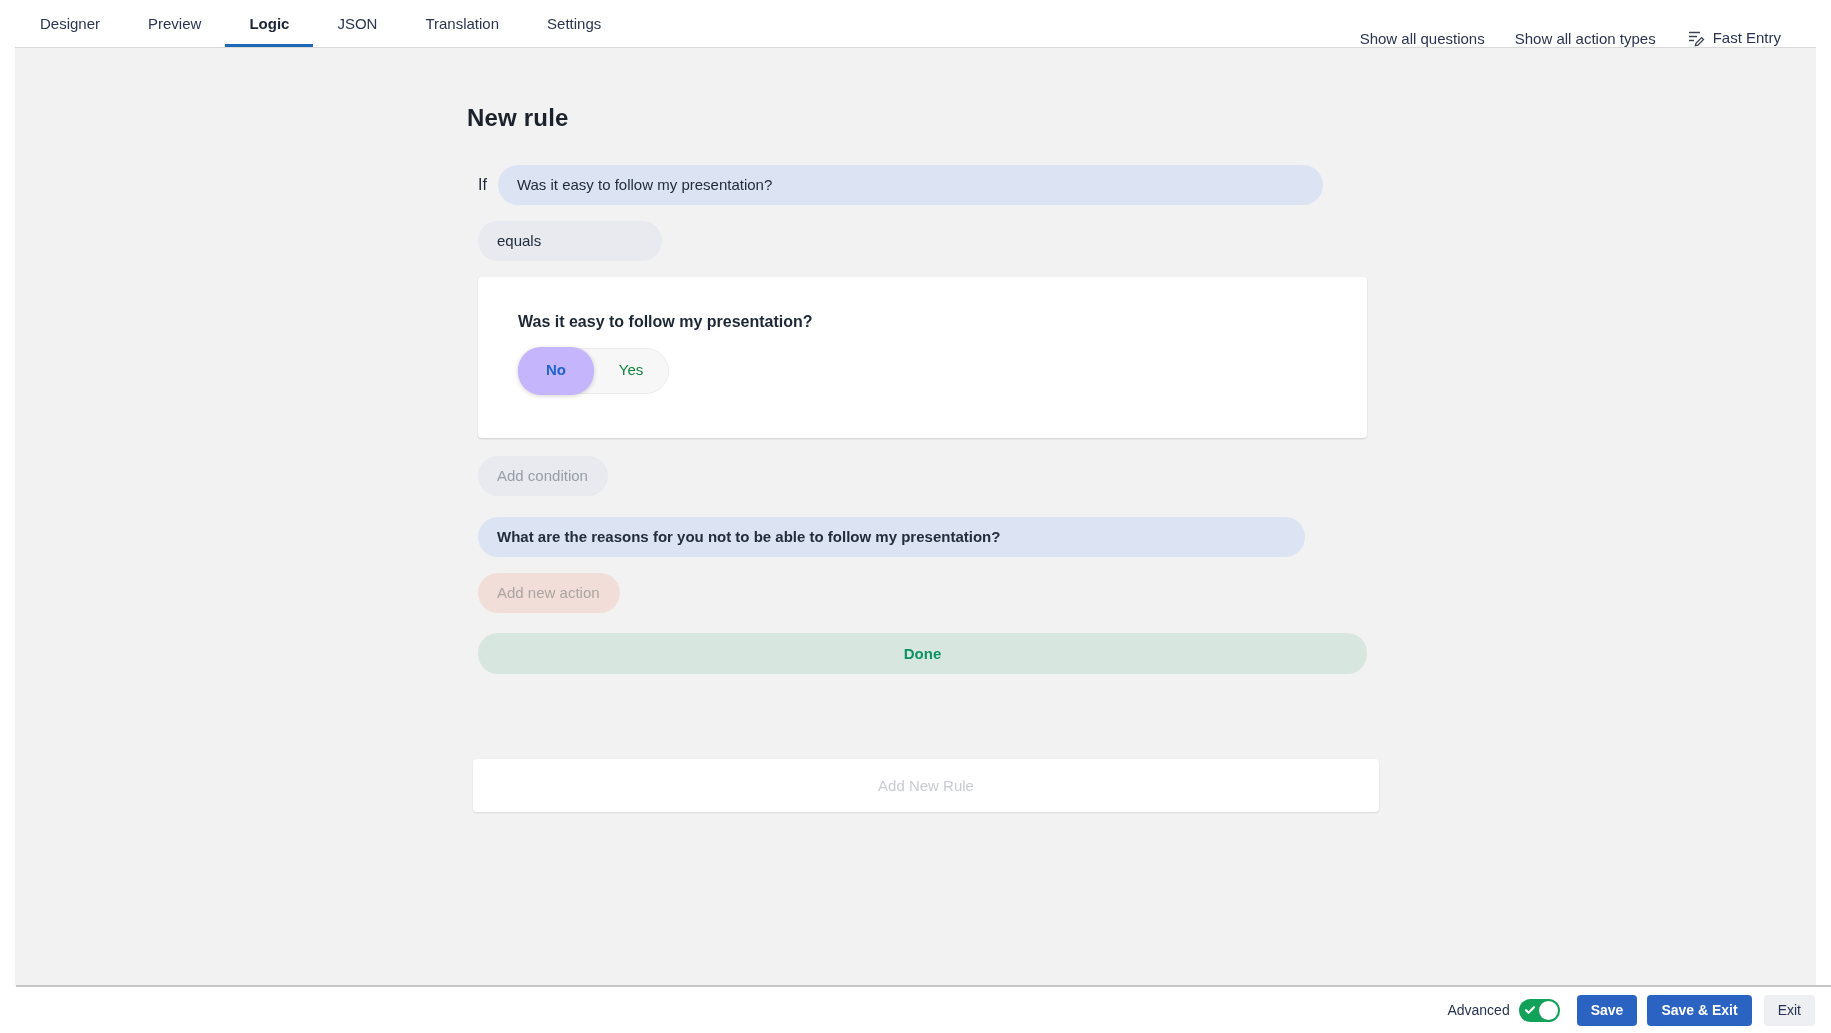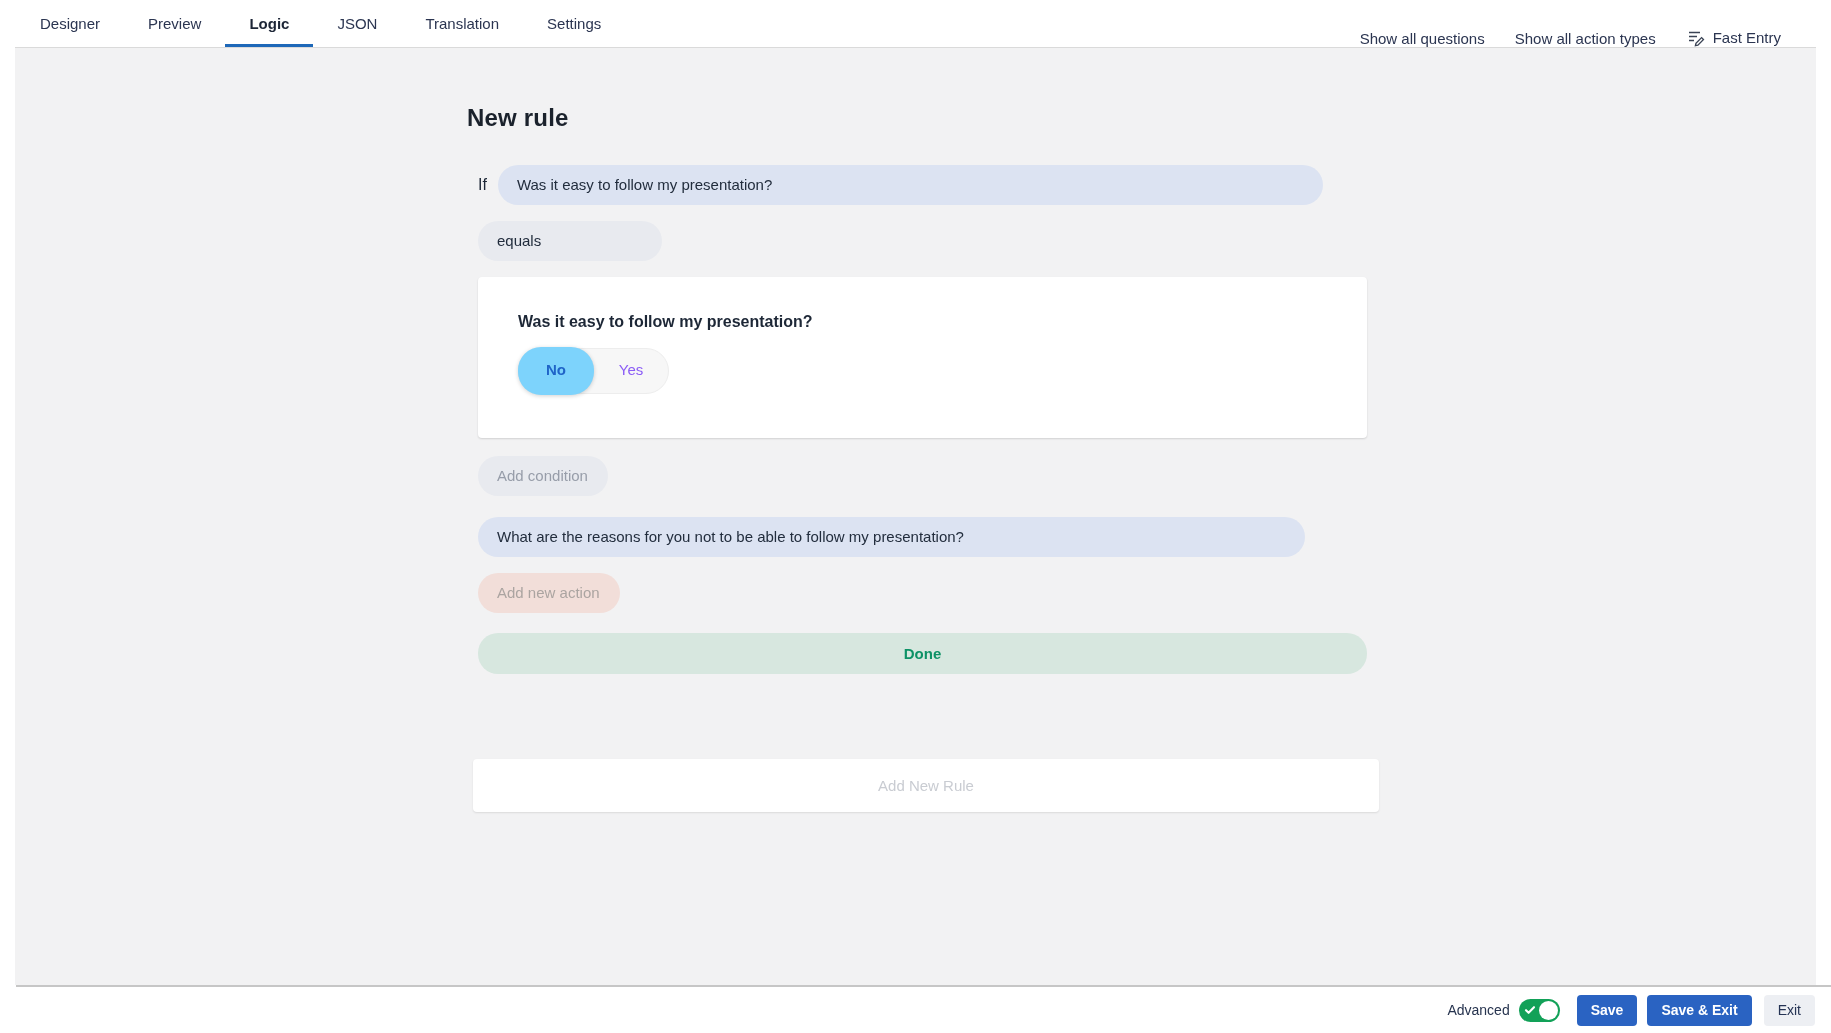--- a/index.html
+++ b/index.html
@@ -51,21 +51,21 @@
     font-size: 15px; color: #222d3d; padding: 0 20px 0 19px;
     white-space: nowrap; overflow: hidden; cursor: pointer;
   }
   .pill.blue { background: #dce3f2; }
   .pill.gray { background: #e8eaef; }
   .pill.pink { background: #f2ded9; }
   .pill.muted { color: #979da9; }
   .pill.pink.muted { color: #aba4a1; }
   .w-if { width: 825px; }
   .w-op { width: 184px; margin-left: 11px; margin-top: 16px; }
-  .w-action-q { width: 827px; margin-left: 11px; margin-top: 17px; }
+  .w-action-q { width: 827px; margin-left: 11px; margin-top: 17px; font-weight: bold; }
   .inline { display: inline-block; }
   .add-condition { margin-left: 11px; margin-top: 18px; }
   .add-action { margin-left: 11px; margin-top: 16px; }
 
   
   .card {
     margin-left: 11px; margin-top: 16px; width: 889px; height: 161px;
     background: #ffffff; border-radius: 4px;
     box-shadow: 0 1px 2px rgba(0,0,0,.14);
     padding: 36px 0 0 40px;
@@ -74,25 +74,25 @@
   .bool-toggle {
     margin-top: 17px; width: 151px; height: 46px; border-radius: 23px;
     background: #f7f7f7; border: 1px solid #ededed;
     display: flex; align-items: center; position: relative;
   }
   .bool-opt {
     flex: 0 0 auto; text-align: center; font-size: 15px; cursor: pointer;
     height: 46px; line-height: 44px;
   }
   .bool-opt.sel {
-    width: 76px; margin: -1px 0 0 -1px; background: #7dd3fc; border-radius: 23px;
+    width: 76px; margin: -1px 0 0 -1px; background: #c4b5fd; border-radius: 23px;
     box-shadow: 0 1px 4px rgba(0,0,0,.18);
     color: #1f64c8; font-weight: bold; height: 48px; line-height: 46px;
   }
-  .bool-opt.unsel { width: 74px; color: #8b5cf6; }
+  .bool-opt.unsel { width: 74px; color: #15803d; }
 
   
   .done-btn {
     margin-left: 11px; margin-top: 16px; width: 889px; height: 41px;
     background: #d7e7df; border-radius: 20px; text-align: center;
     line-height: 41px; font-size: 15px; font-weight: bold; color: #0d9266;
     cursor: pointer;
   }
   .add-rule-card {
     margin-left: 6px; margin-top: 85px; width: 906px; height: 53px;

